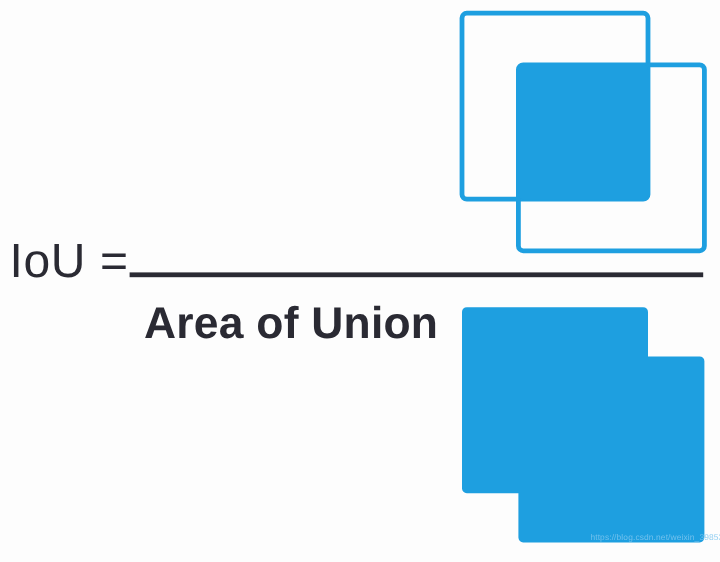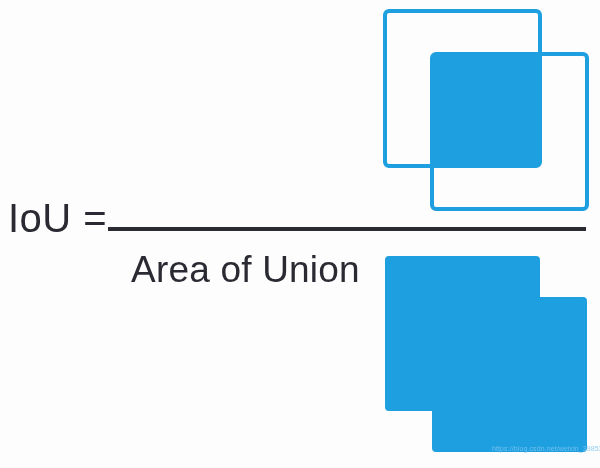--- a/index.html
+++ b/index.html
@@ -46,24 +46,24 @@
   .fraction-bar {
     position: absolute;
     left: 108px;
     top: 227px;
     width: 478px;
     height: 4px;
     background: #2a2a33;
   }
   .fraction-denominator {
     position: absolute;
-    left: 131px;
+    left: 120px;
     top: 248px;
     font-size: 37px;
-    font-weight: 400;
+    font-weight: 700;
     color: #2a2a33;
     white-space: nowrap;
     line-height: 44px;
     letter-spacing: 0.2px;
   }
 
   
   .diagram {
     position: absolute;
   }

